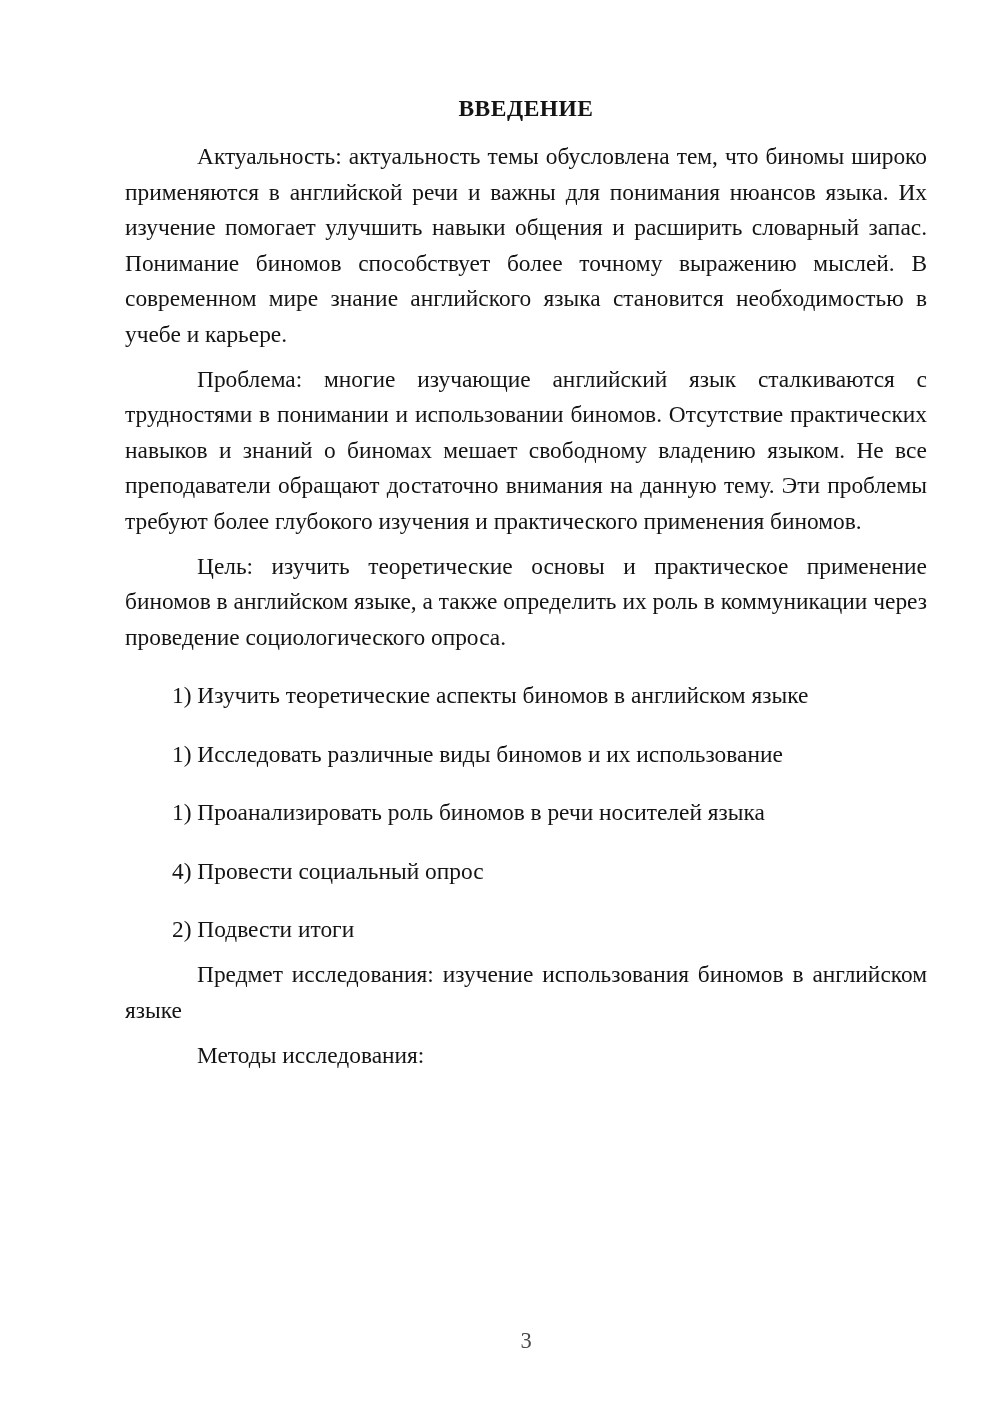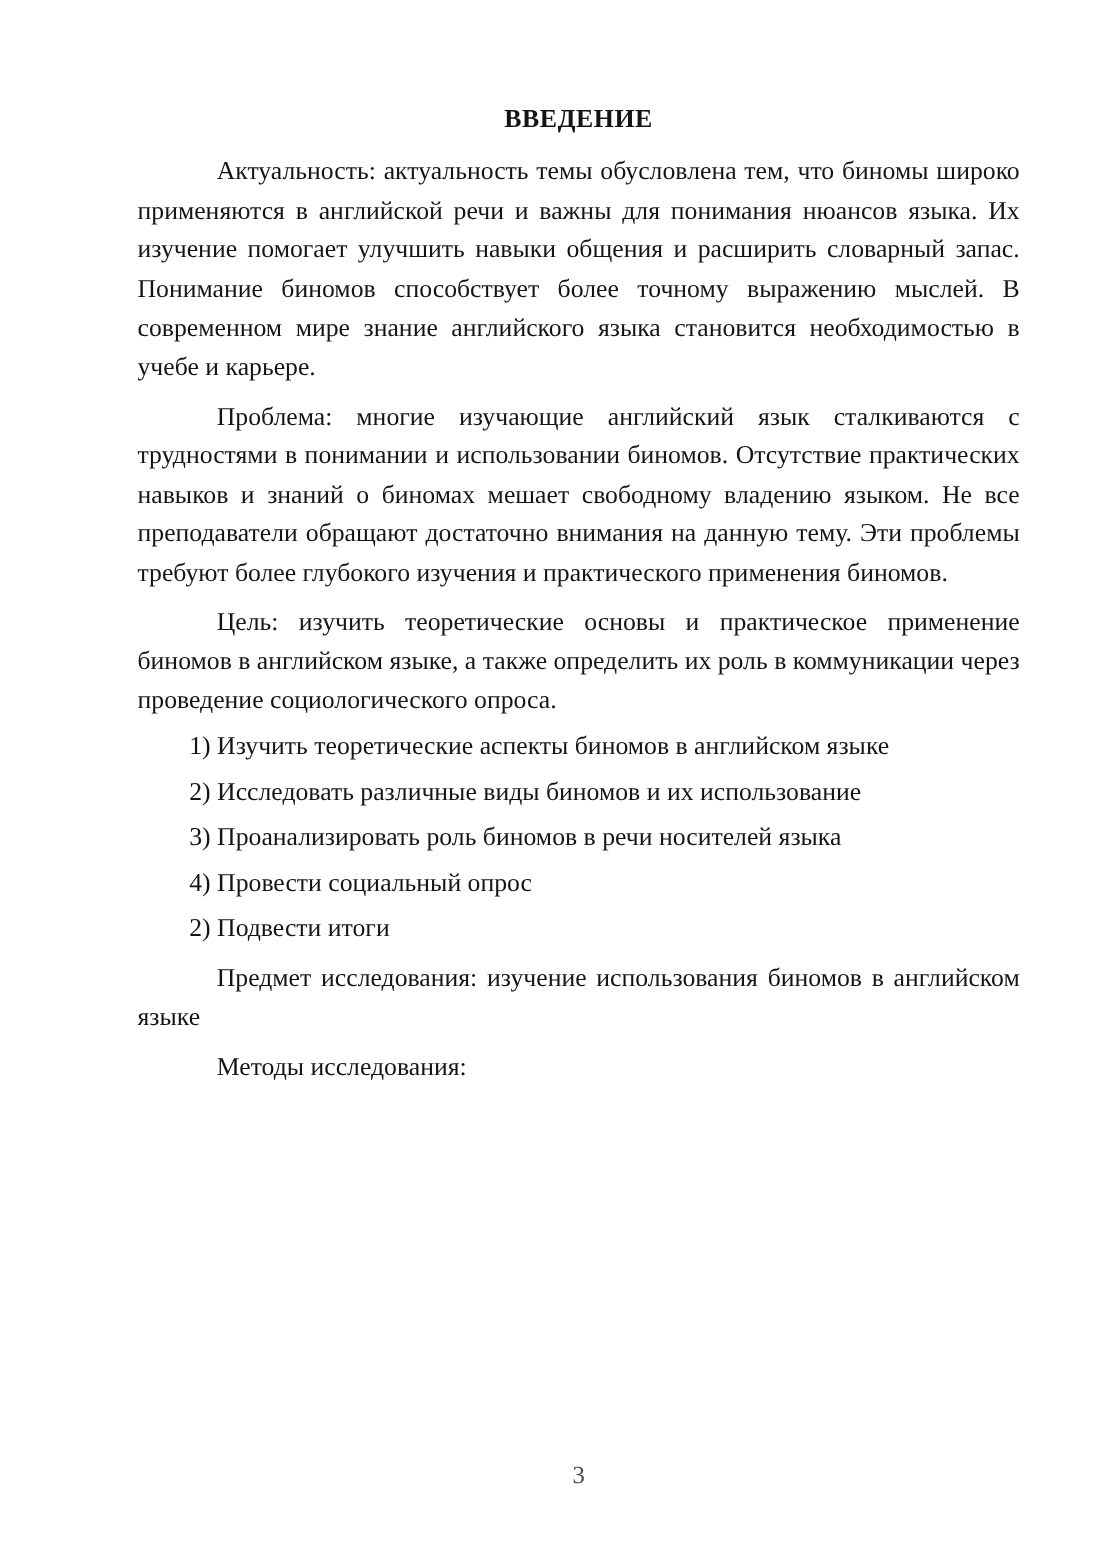--- a/index.html
+++ b/index.html
@@ -33,21 +33,21 @@
     text-indent: 72px;
     margin: 9.5px 0 0 0;
   }
   .para.first { margin-top: 0; font-family: Liberation Serif, serif; }
   .task {
     font-size: 23.4px;
     line-height: 35.5px;
     text-align: left;
     text-indent: 0;
     padding-left: 47px;
-    margin: 6px 0 0 0;
+    margin: 23px 0 0 0;
   }
   .page-number {
     position: absolute;
     top: 1326px;
     left: 125px;
     right: 73px;
     text-align: center;
     font-size: 22.5px;
     line-height: 30px;
     color: #4a4a4a;
@@ -63,23 +63,23 @@
 
     <p class="para first">Актуальность: актуальность темы обусловлена тем, что биномы широко применяются в английской речи и важны для понимания нюансов языка. Их изучение помогает улучшить навыки общения и расширить словарный запас. Понимание биномов способствует более точному выражению мыслей. В современном мире знание английского языка становится необходимостью в учебе и карьере.</p>
 
     <p class="para">Проблема: многие изучающие английский язык сталкиваются с трудностями в понимании и использовании биномов. Отсутствие практических навыков и знаний о биномах мешает свободному владению языком. Не все преподаватели обращают достаточно внимания на данную тему. Эти проблемы требуют более глубокого изучения и практического применения биномов.</p>
 
     <p class="para">Цель: изучить теоретические основы и практическое применение биномов в английском языке, а также определить их роль в коммуникации через проведение социологического опроса.</p>
 
 
     <p class="task">1) Изучить теоретические аспекты биномов в английском языке</p>
 
-    <p class="task">2) Исследовать различные виды биномов и их использование</p>
+    <p class="task">1) Исследовать различные виды биномов и их использование</p>
 
-    <p class="task">3) Проанализировать роль биномов в речи носителей языка</p>
+    <p class="task">1) Проанализировать роль биномов в речи носителей языка</p>
 
     <p class="task">4) Провести социальный опрос</p>
 
     <p class="task">2) Подвести итоги</p>
 
 
     <p class="para">Предмет исследования: изучение использования биномов в английском языке</p>
 
 
     <p class="para">Методы исследования:</p>

